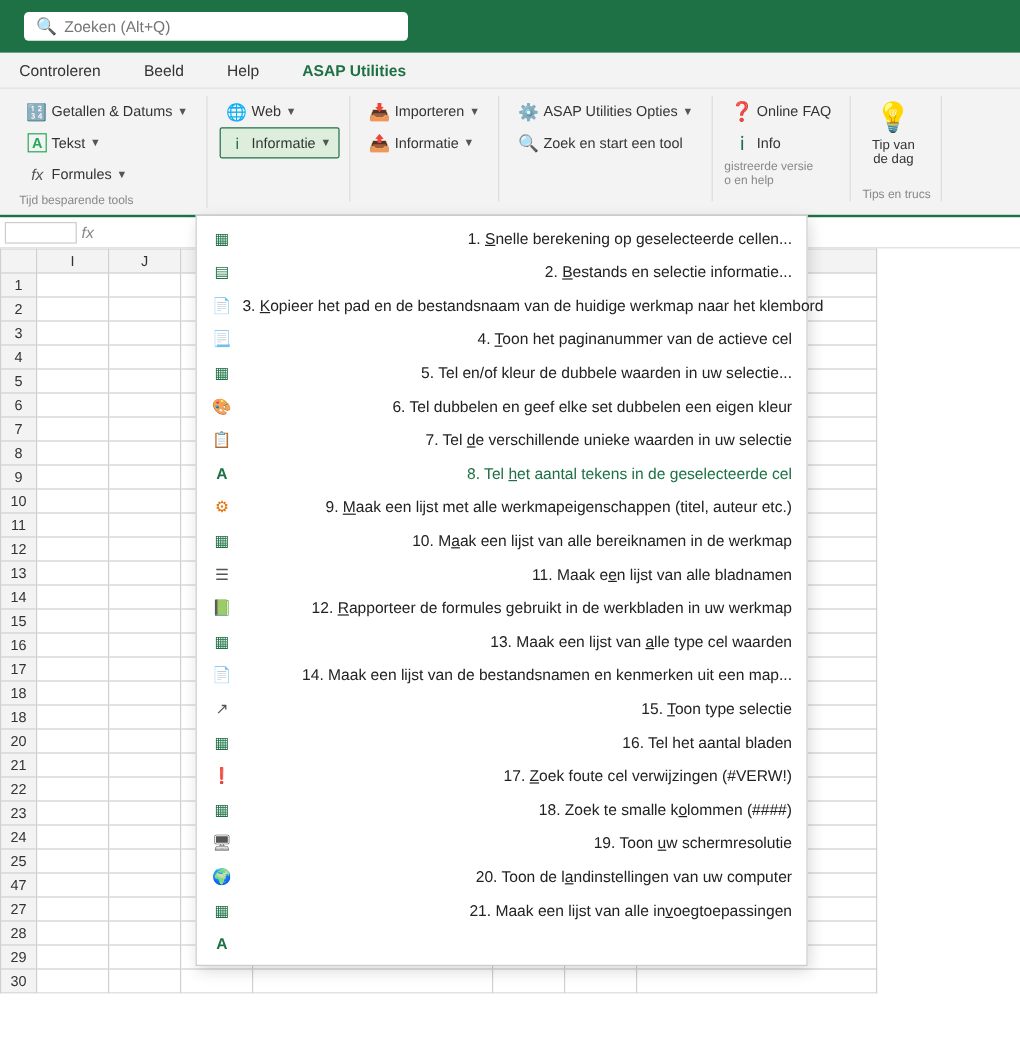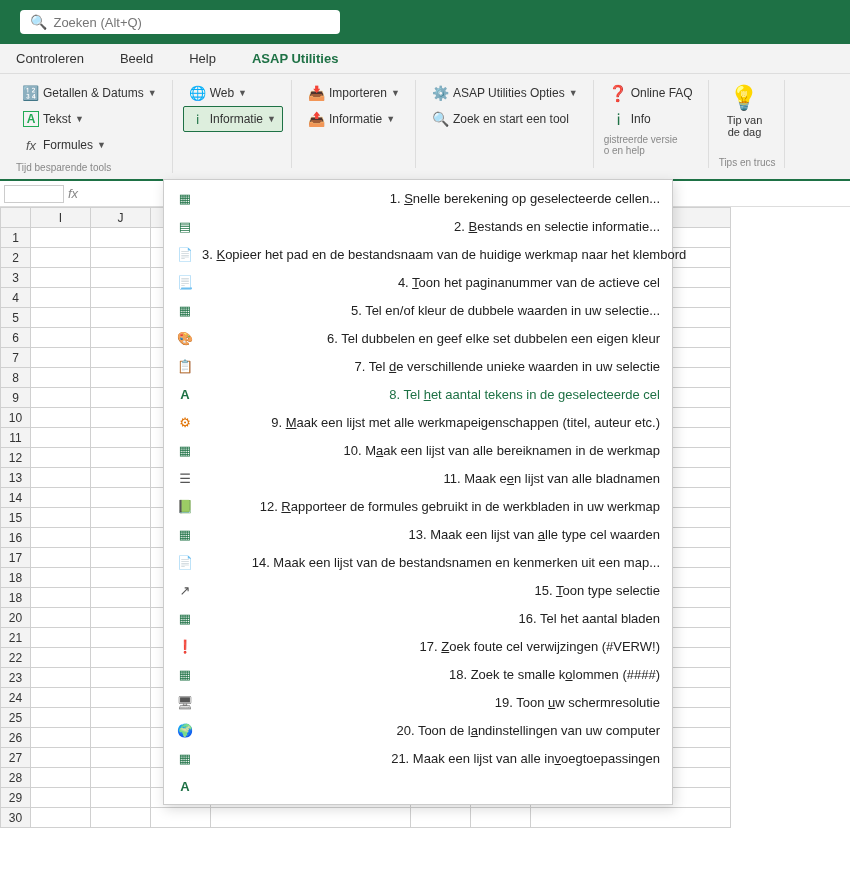--- a/index.html
+++ b/index.html
@@ -687,21 +687,21 @@
           <th class="row-header">25</th>
           <td></td>
           <td></td>
           <td></td>
           <td></td>
           <td></td>
           <td></td>
           <td></td>
         </tr>
         <tr>
-          <th class="row-header">26</th>
+          <th class="row-header">47</th>
           <td></td>
           <td></td>
           <td></td>
           <td></td>
           <td></td>
           <td></td>
           <td></td>
         </tr>
         <tr>
           <th class="row-header">27</th>

